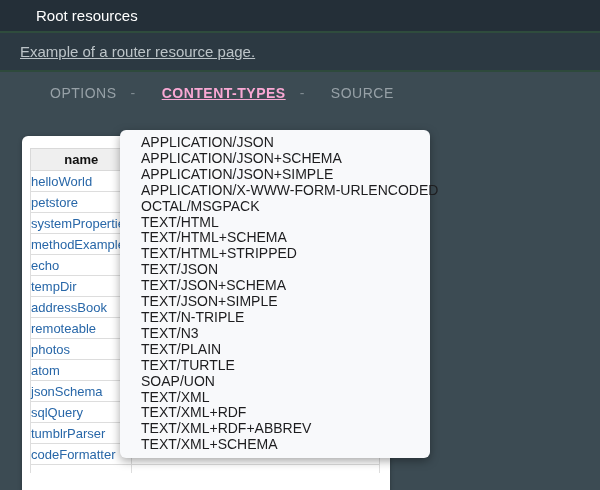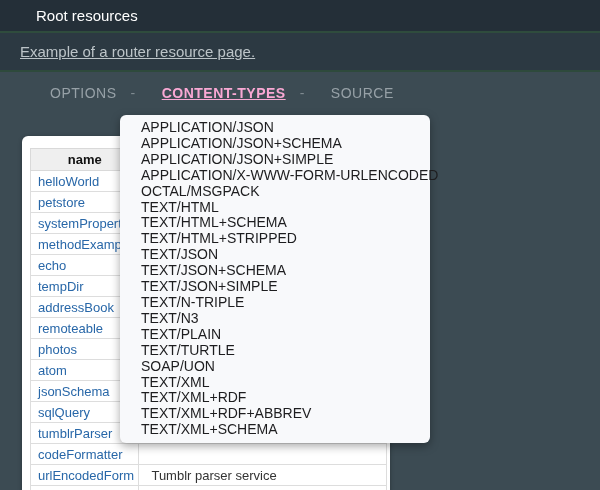--- a/index.html
+++ b/index.html
@@ -40,27 +40,27 @@
   }
   table.res th{
     width:100px;height:21px;background:#efefef;border:1px solid #d9d9d9;
     font-weight:bold;color:#111;font-size:13px;padding:0;
   }
   table.res th.desc-h{width:247px;}
   table.res td{
     height:20px;border:1px solid #dddddd;padding:0;white-space:nowrap;
     overflow:visible;
   }
-  table.res td.c-name{padding-left:7px;}
+  table.res td.c-name{}
   table.res td.c-name a{color:#2867a8;text-decoration:none;cursor:pointer;}
   table.res td.c-desc{padding-left:12px;color:#333333;}
   table.res tr.partial td{height:8px;border-bottom:none;}
   
   .dropdown{
-    position:absolute;left:120px;top:115px;width:310px;
+    position:absolute;left:120px;top:130px;width:310px;
     background:#f8f9fb;border-radius:6px;padding:5px 0;
     box-shadow:0 3px 10px rgba(0,0,0,.35);
     z-index:10;
   }
   .dd-item{
     font-size:14px;line-height:15.9px;color:#1d1d1f;
     padding-left:21px;white-space:nowrap;cursor:pointer;
   }
 </style>
 </head>
@@ -151,24 +151,20 @@
         <tr>
           <td class="c-name"><a>tumblrParser</a></td>
           <td class="c-desc"></td>
         </tr>
 
         <tr>
           <td class="c-name"><a>codeFormatter</a></td>
           <td class="c-desc"></td>
         </tr>
 
-        <tr>
-          <td class="c-name"><a>urlEncodedForm</a></td>
-          <td class="c-desc">Tumblr parser service</td>
-        </tr>
       </tbody>
     <tbody>
       <tr class="partial">
         <td class="c-name"></td>
         <td class="c-desc"></td>
       </tr>
     </tbody>
   </table>
 </div>
 

